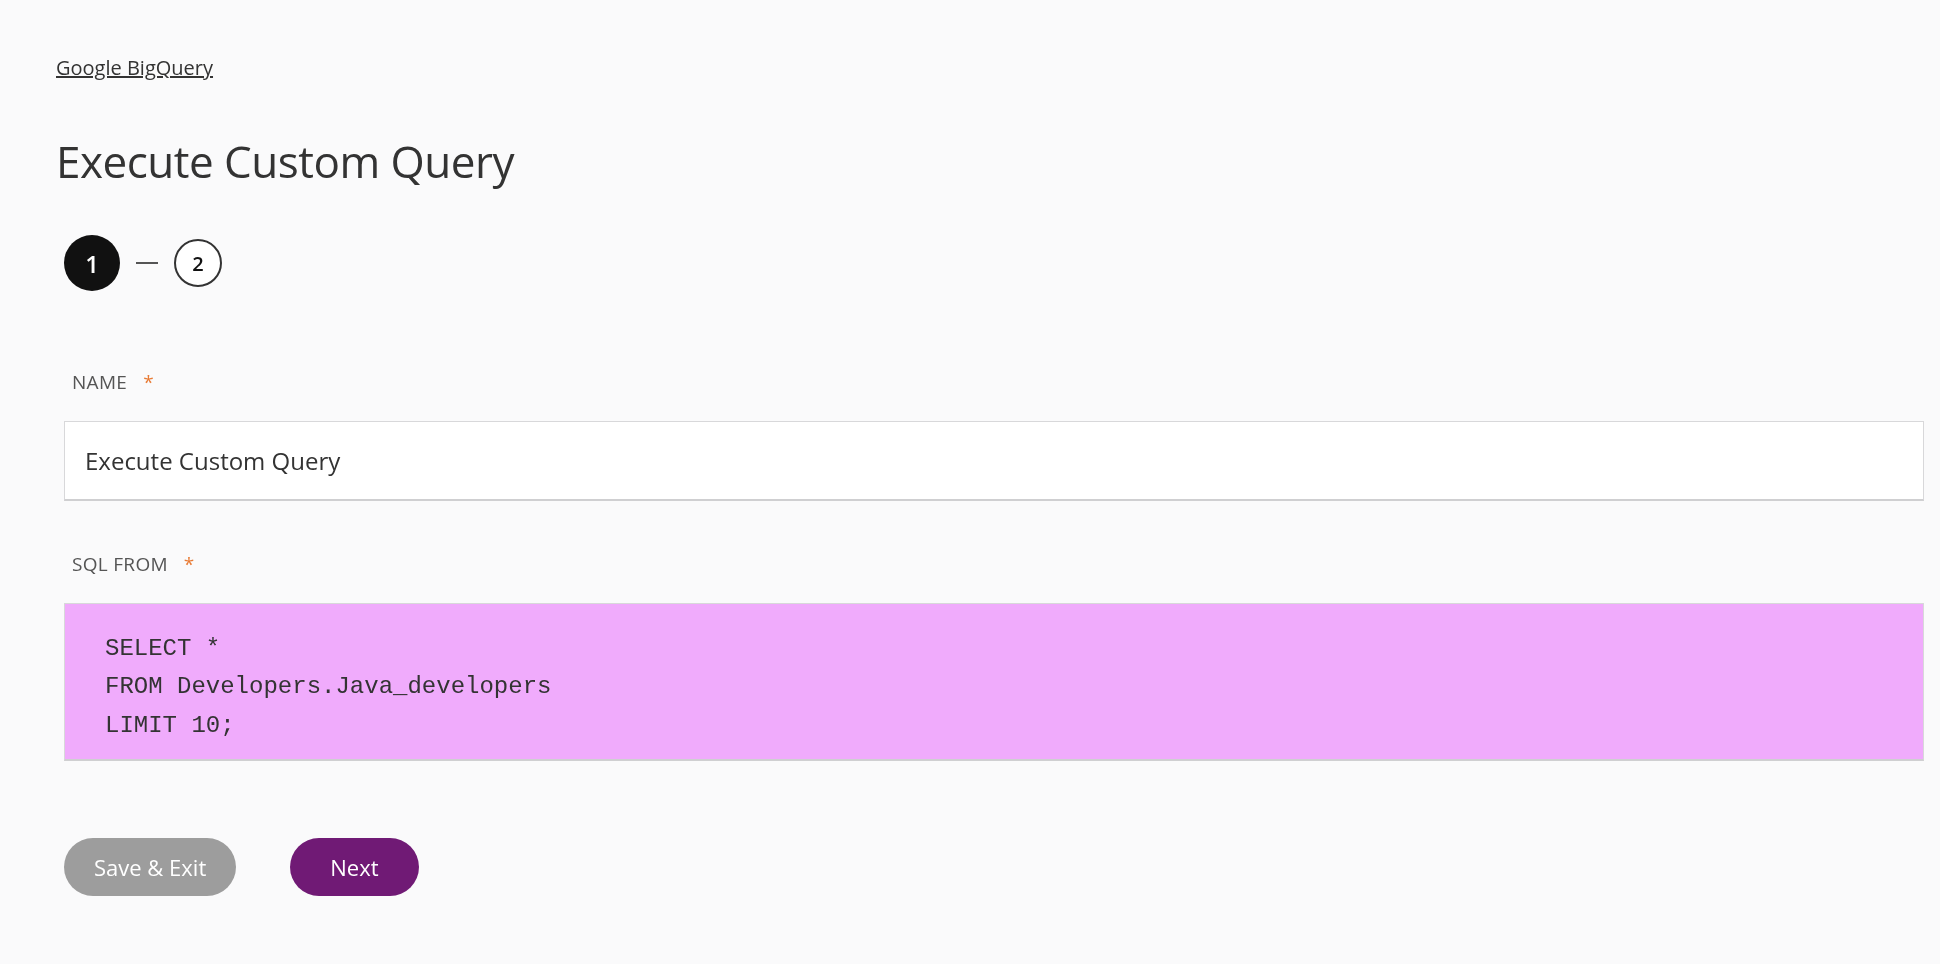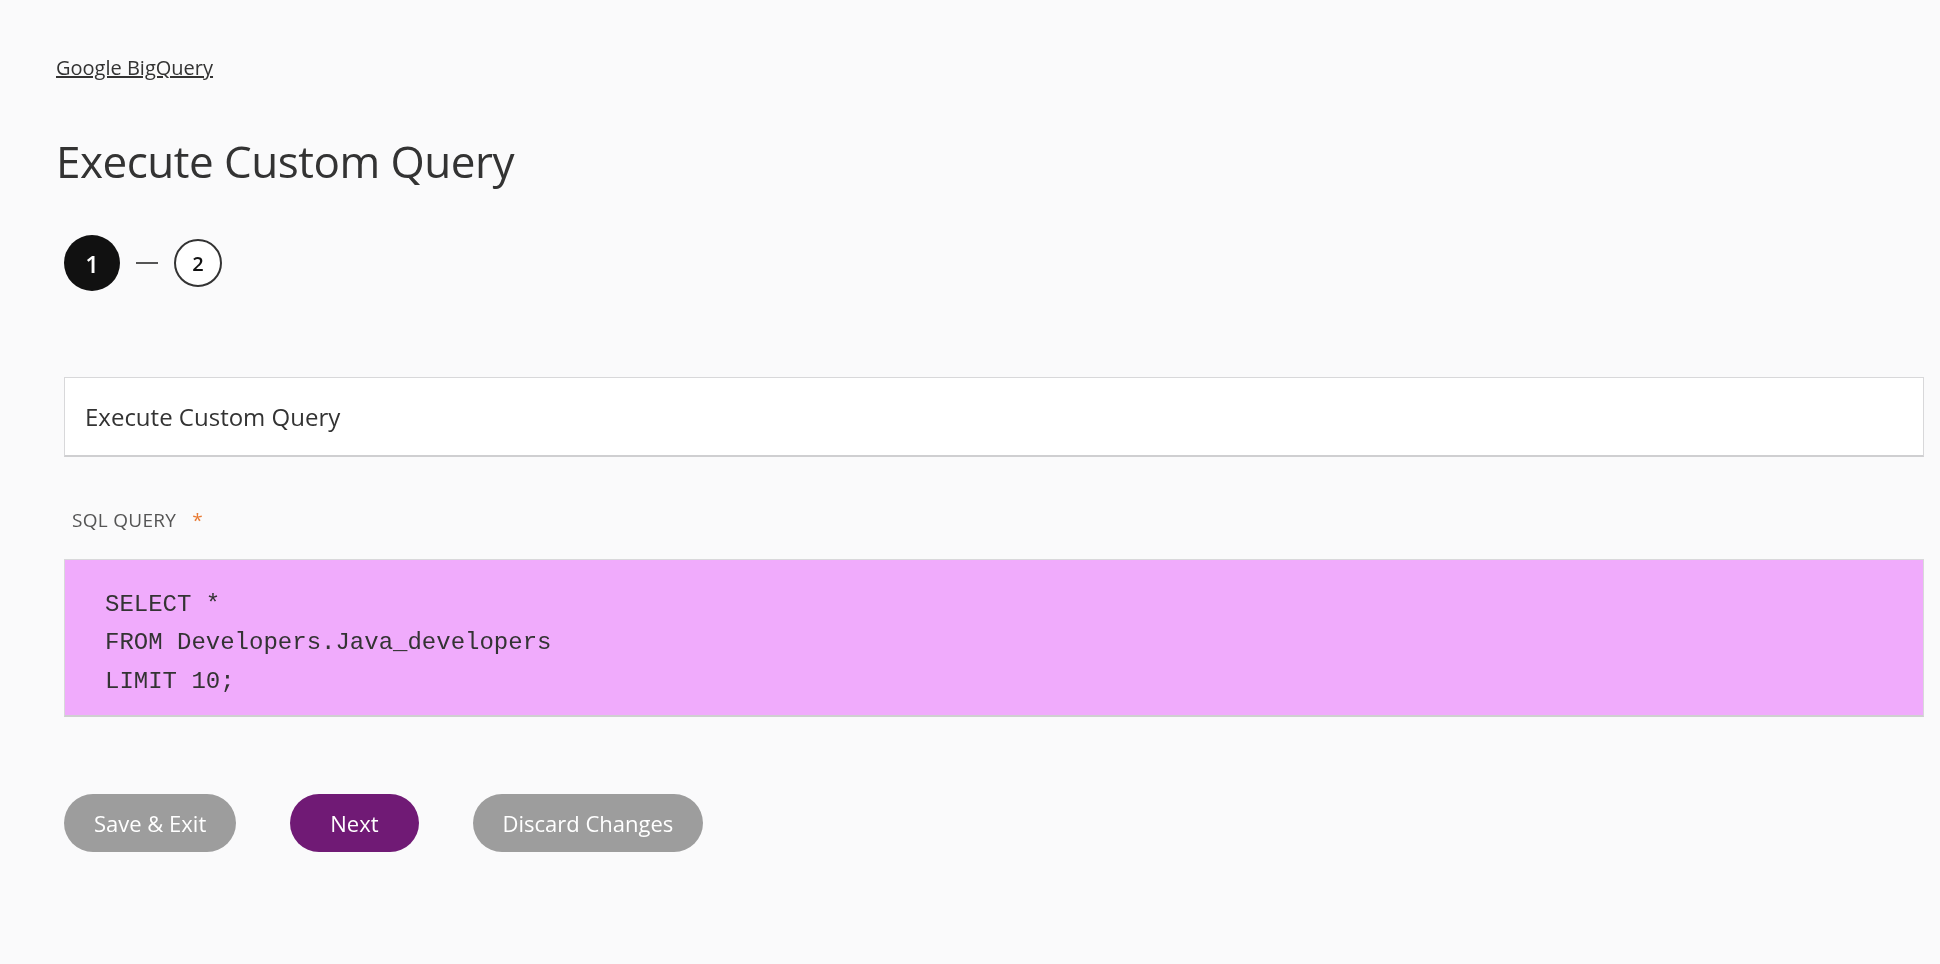--- a/index.html
+++ b/index.html
@@ -135,32 +135,34 @@
 
 <h1 class="page-title">Execute Custom Query</h1>
 
 <div class="stepper">
   <div class="step active">1</div>
   <div class="step-connector"></div>
   <div class="step inactive">2</div>
 </div>
 
 <div class="form-group">
+  <label class="form-label">
+    <span>NAME</span><span class="required-mark">*</span>
+  </label>
   <input type="text" class="text-input" value="Execute Custom Query" style="">
 </div>
 
 <div class="form-group">
   <label class="form-label">
-    <span>SQL QUERY</span><span class="required-mark">*</span>
+    <span>SQL FROM</span><span class="required-mark">*</span>
   </label>
   <textarea class="textarea-input" style="">SELECT *
 FROM Developers.Java_developers
 LIMIT 10;</textarea>
 </div>
 
 <div class="button-bar">
   <button class="btn btn-gray">Save &amp; Exit</button>
   <button class="btn btn-primary">Next</button>
-  <button class="btn btn-gray">Discard Changes</button>
 </div>
 
 
 
 
 </body></html>

